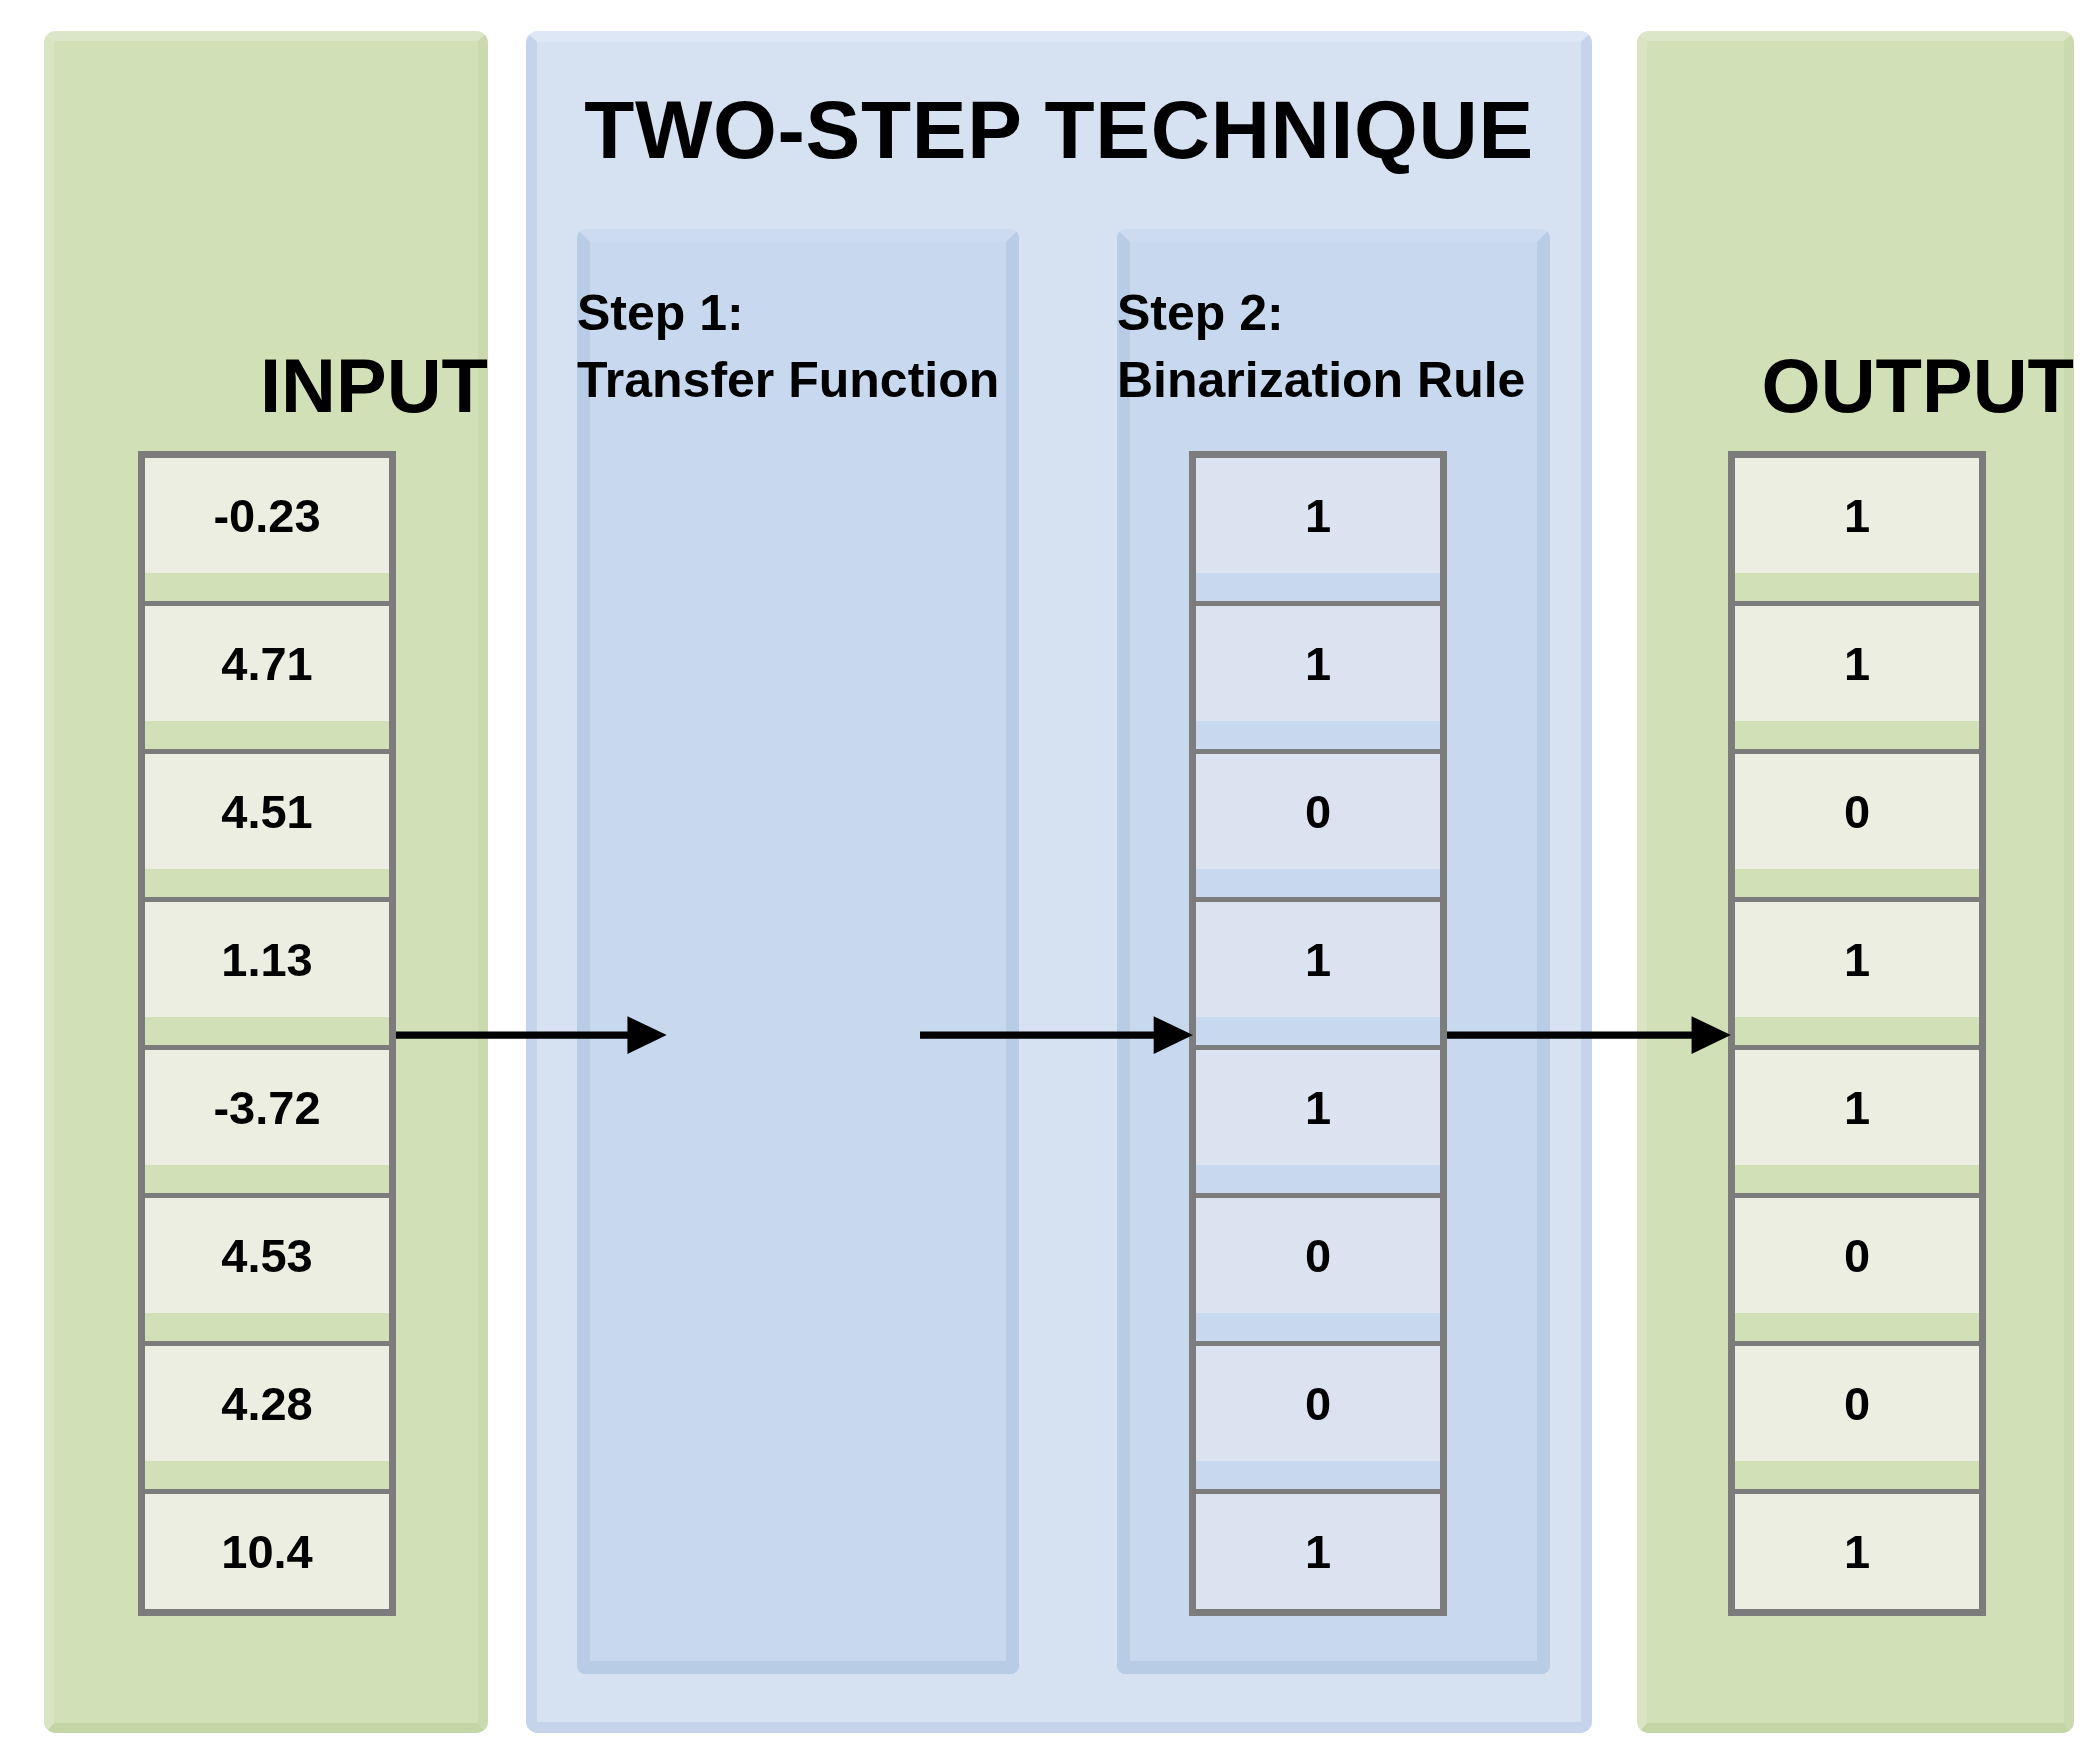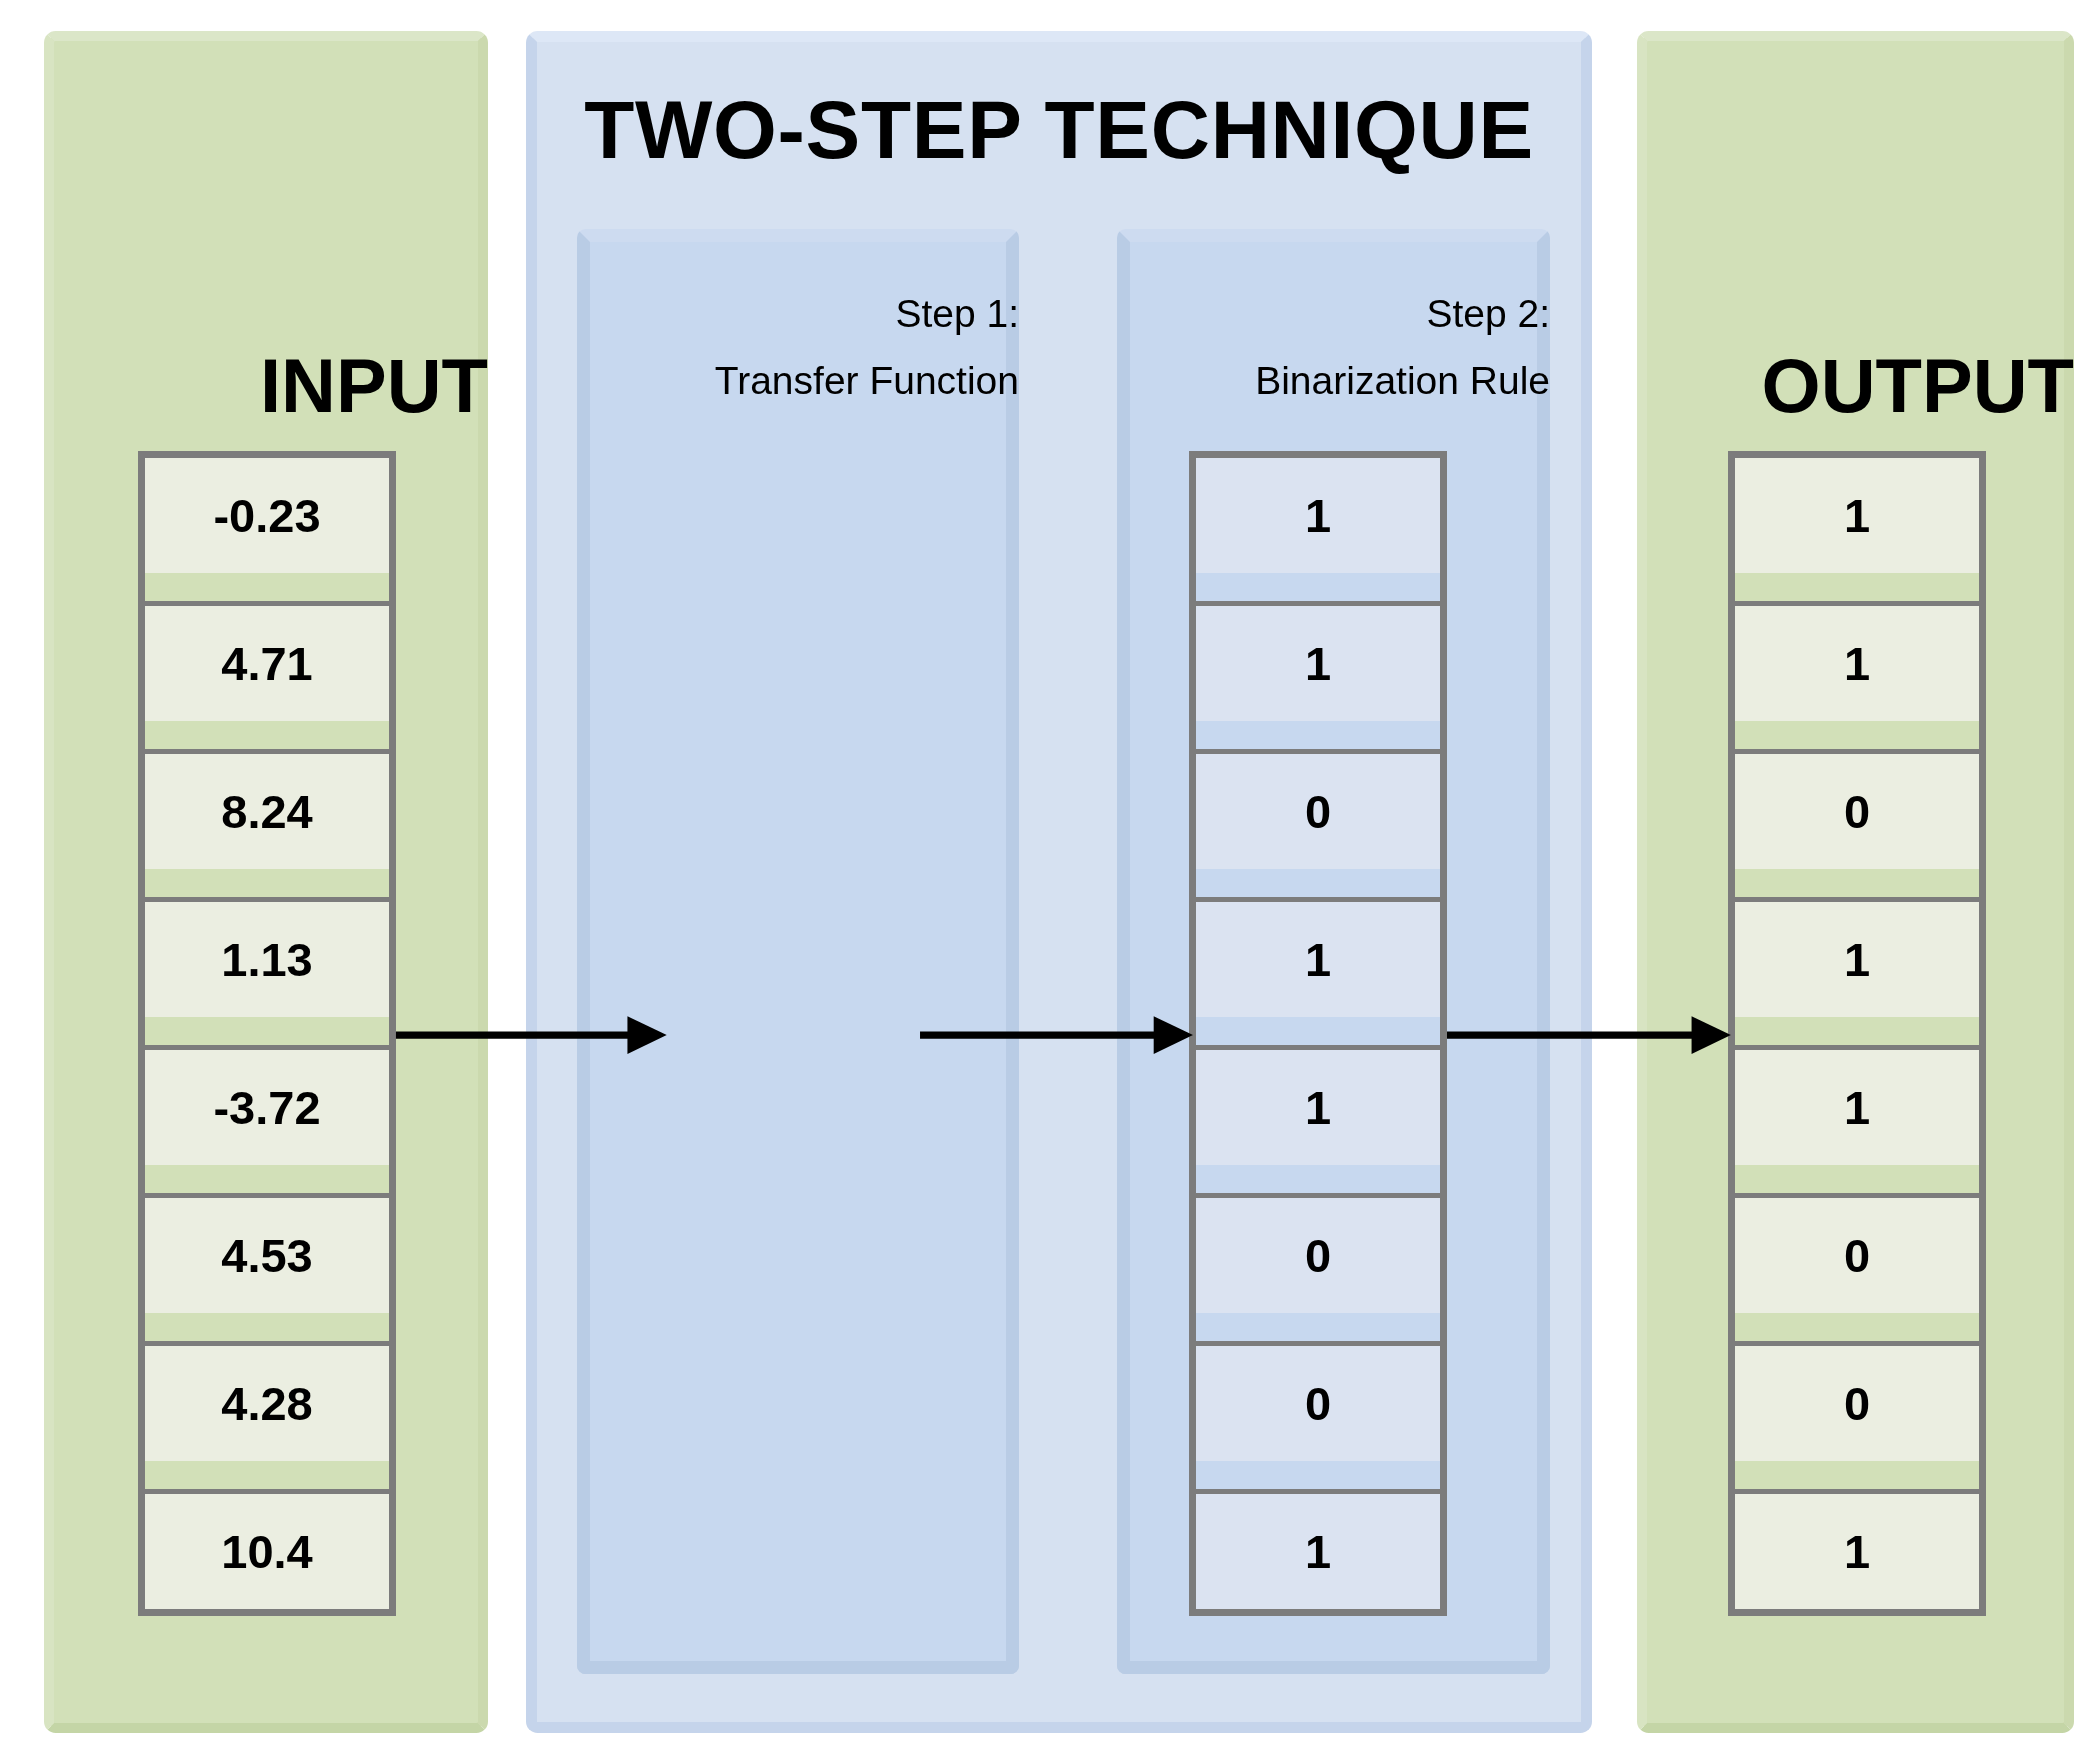--- a/index.html
+++ b/index.html
@@ -45,22 +45,22 @@
     z-index: 5; text-align: center;
     font-size: 82px; font-weight: bold; line-height: 82px;
     letter-spacing: 0.7px; white-space: nowrap;
   }
   .col-title {
     z-index: 5; text-align: right;
     font-size: 76px; font-weight: bold; line-height: 76px;
     white-space: nowrap;
   }
   .step-label {
-    z-index: 5; text-align: right;
-    font-size: 39px; font-weight: normal; line-height: 67px;
+    z-index: 5; text-align: left;
+    font-size: 50px; font-weight: bold; line-height: 67px;
     white-space: nowrap;
   }
 
   
   .vtable {
     z-index: 5;
     display: flex; flex-direction: column;
     border: 7.3px solid #7c7c7c;
     background: transparent;
     gap: 28px;
@@ -104,21 +104,21 @@
   </div>
 
   <div class="abs step-label" style="left:1109px; top:280px; width:433px;">
     <div>Step 2:</div>
     <div>Binarization Rule</div>
   </div>
 
   <div class="abs vtable greenish" style="left:130px; top:451px; width:258px; height:1165px;">
     <div class="cell">-0.23</div>
     <div class="cell">4.71</div>
-    <div class="cell">8.24</div>
+    <div class="cell">4.51</div>
     <div class="cell">1.13</div>
     <div class="cell">-3.72</div>
     <div class="cell">4.53</div>
     <div class="cell">4.28</div>
     <div class="cell">10.4</div>
   </div>
 
 
   <div class="abs vtable bluish" style="left:1181px; top:451px; width:258px; height:1165px;">
     <div class="cell">1</div>

